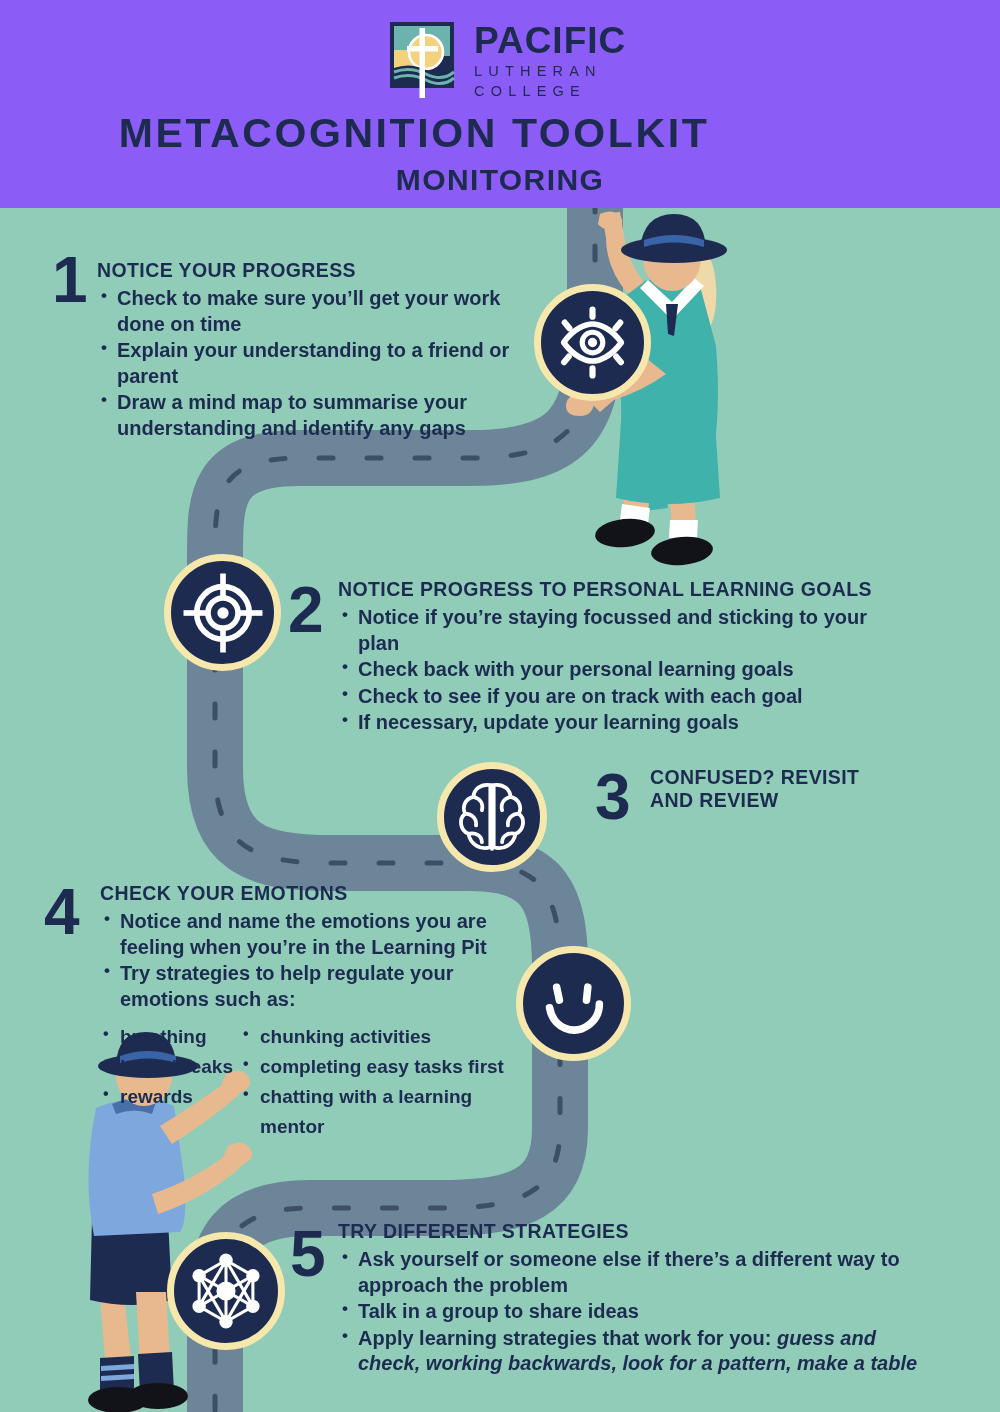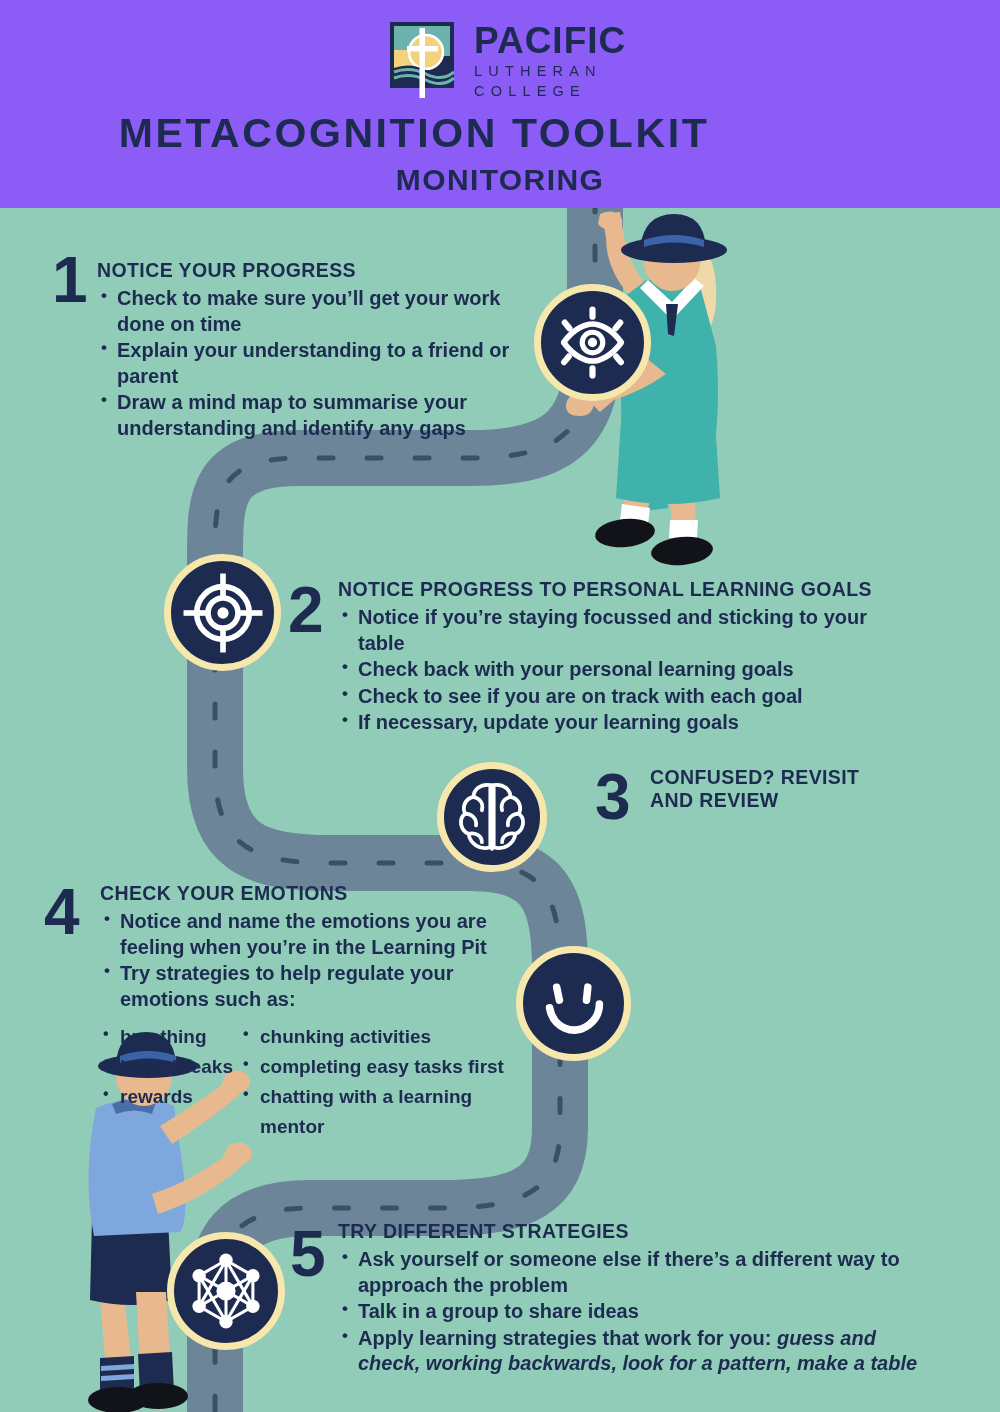--- a/index.html
+++ b/index.html
@@ -282,21 +282,21 @@
       <li>Check to make sure you’ll get your work done on time</li>
       <li>Explain your understanding to a friend or parent</li>
       <li>Draw a mind map to summarise your understanding and identify any gaps</li>
     </ul>
   </div>
 
   <div class="num" style="left:288px;top:578px;">2</div>
   <div class="blk" style="left:338px;top:578px;width:575px;">
     <div class="hd">NOTICE PROGRESS TO PERSONAL LEARNING GOALS</div>
     <ul class="bl">
-      <li>Notice if you’re staying focussed and sticking to your table</li>
+      <li>Notice if you’re staying focussed and sticking to your plan</li>
       <li>Check back with your personal learning goals</li>
       <li>Check to see if you are on track with each goal</li>
       <li>If necessary, update your learning goals</li>
     </ul>
   </div>
 
   <div class="num" style="left:595px;top:765px;">3</div>
   <div class="blk" style="left:650px;top:766px;width:300px;">
     <div class="hd">
       <span>CONFUSED? REVISIT</span><br>

